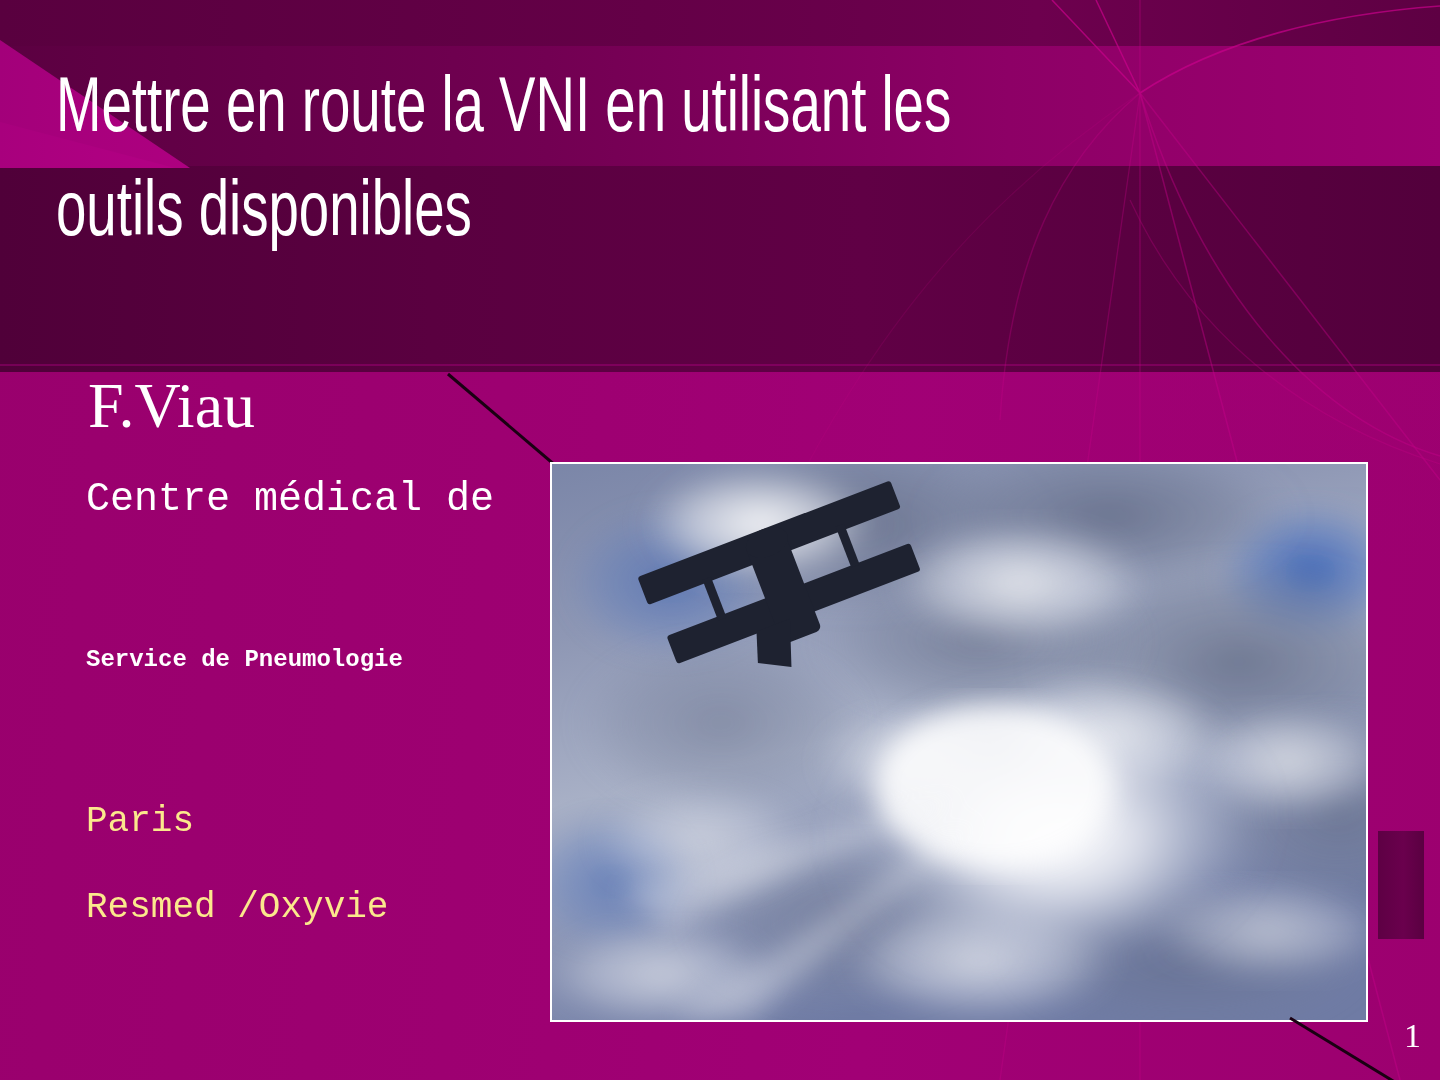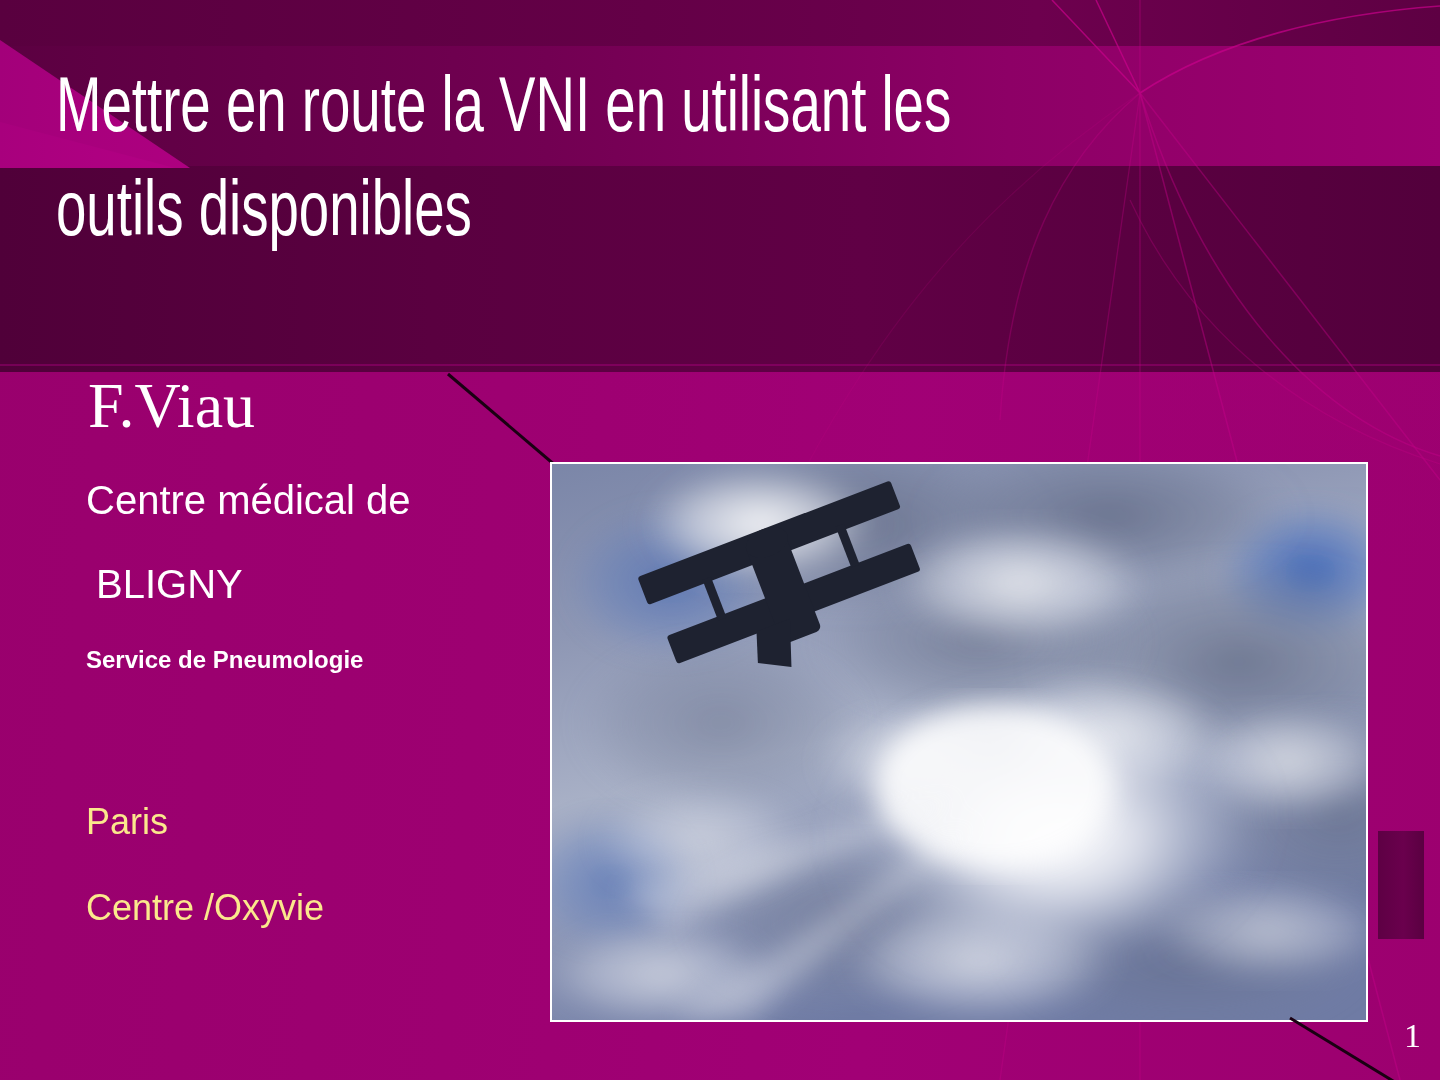--- a/index.html
+++ b/index.html
@@ -86,21 +86,21 @@
   }
 
   
   .author{
     position:absolute;left:88px;top:372px;
     color:#ffffff;font-size:64px;line-height:68px;font-weight:400;
     font-family:"Liberation Serif",serif;
   }
   .sub{
     position:absolute;left:86px;
-    color:#ffffff;font-family:Liberation Sans, sans-serif;
+    color:#ffffff;font-family:Liberation Mono, monospace;
     font-size:40px;line-height:44px;font-weight:400;
     white-space:nowrap;
     text-align:center;
   }
   .sub.l1{top:478px;}
   .sub.l2{top:562px;left:96px;}
   .sub.bold{font-weight:700;font-size:24px;}
   .sub.l3{top:638px;left:86px;}
   .sub.l4{top:722px;left:98px;}
   .sub.y{color:#fbe88c;font-weight:400;font-size:36px;}
@@ -179,25 +179,24 @@
   </svg>
 
   <div class="right-block"></div>
 
   <div class="title">Mettre en route la VNI en utilisant les
 outils disponibles</div>
 
   <div class="author">F.Viau</div>
 
   <div class="sub l1">Centre médical de</div>
-  <div class="sub l2"> BLIGNY</div>
   <div class="sub bold l3">Service de Pneumologie</div>
 
   <div class="sub y l5">Paris</div>
-  <div class="sub y l6">Centre /Oxyvie</div>
+  <div class="sub y l6">Resmed /Oxyvie</div>
 
   <svg class="slash-top" viewBox="0 0 112 96">
     <line x1="2" y1="2" x2="110" y2="94" stroke="#1a0012" stroke-width="3"></line>
   </svg>
 
   <div class="photo">
     <svg class="photo-canvas" viewBox="0 0 818 560" preserveAspectRatio="none">
       <defs>
         <linearGradient id="skyg" x1="0" y1="0" x2="0.35" y2="1">
           <stop offset="0%" stop-color="#7b86a8"></stop>

